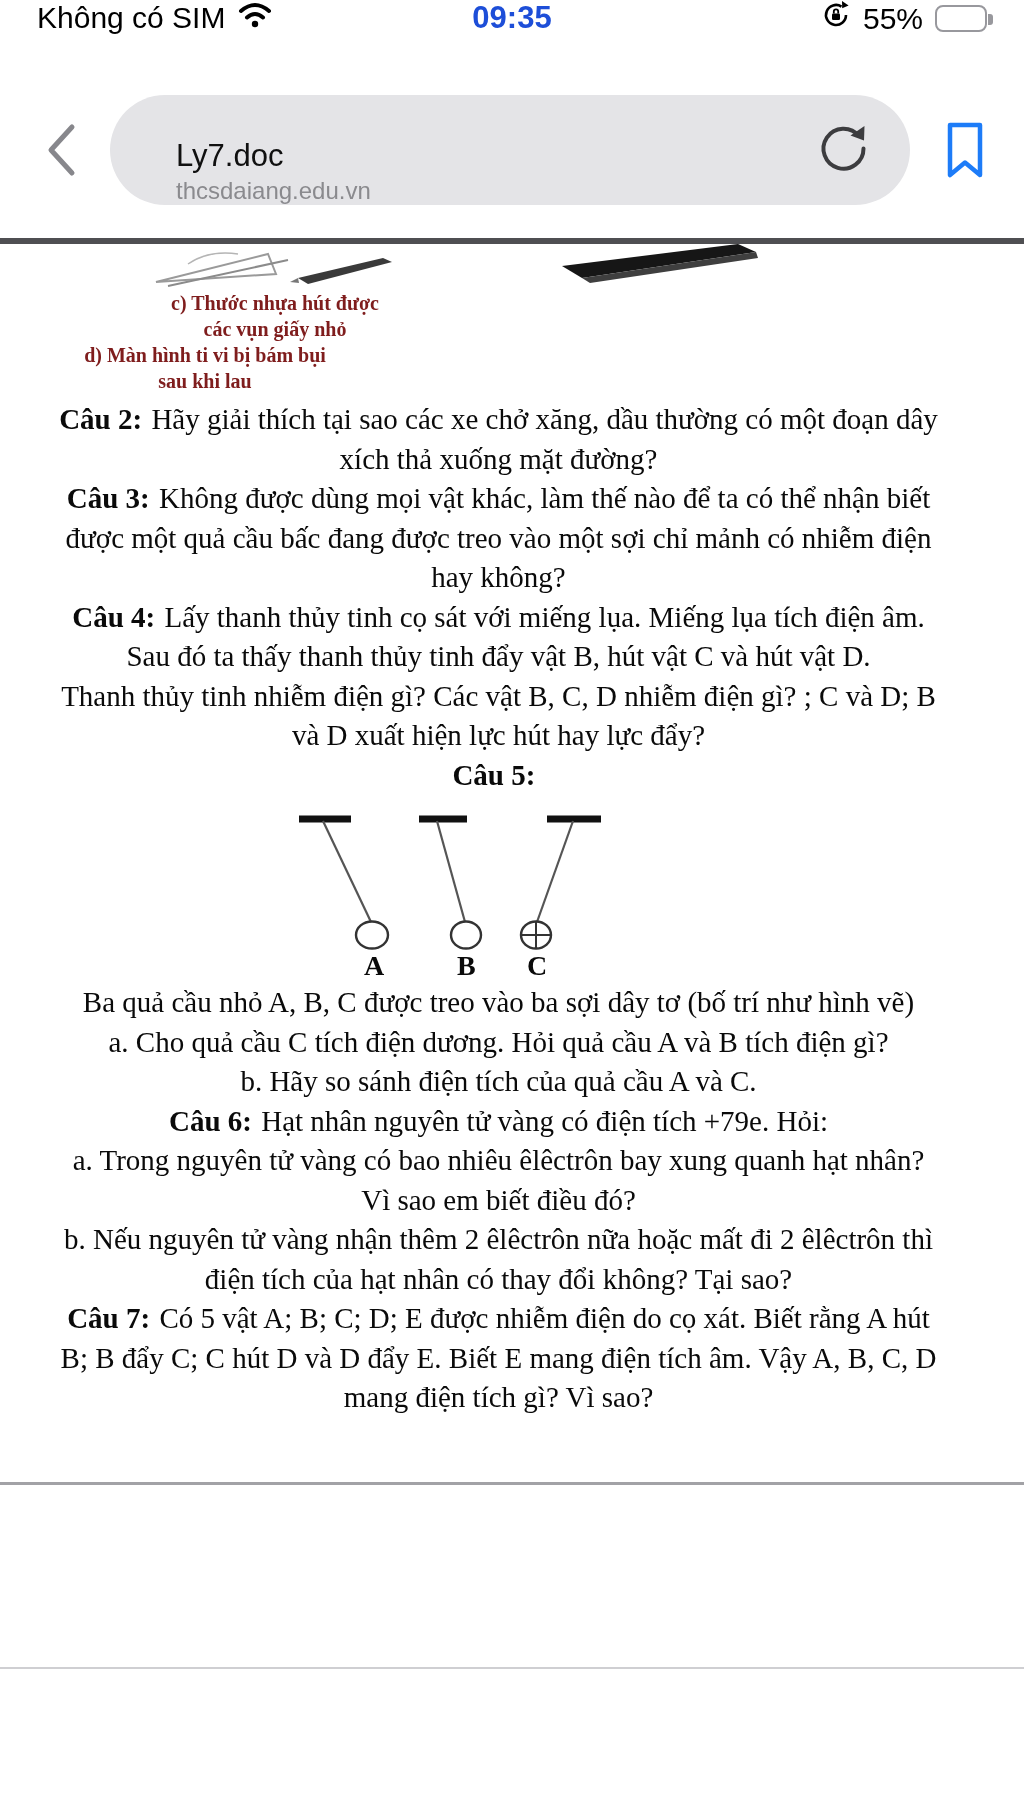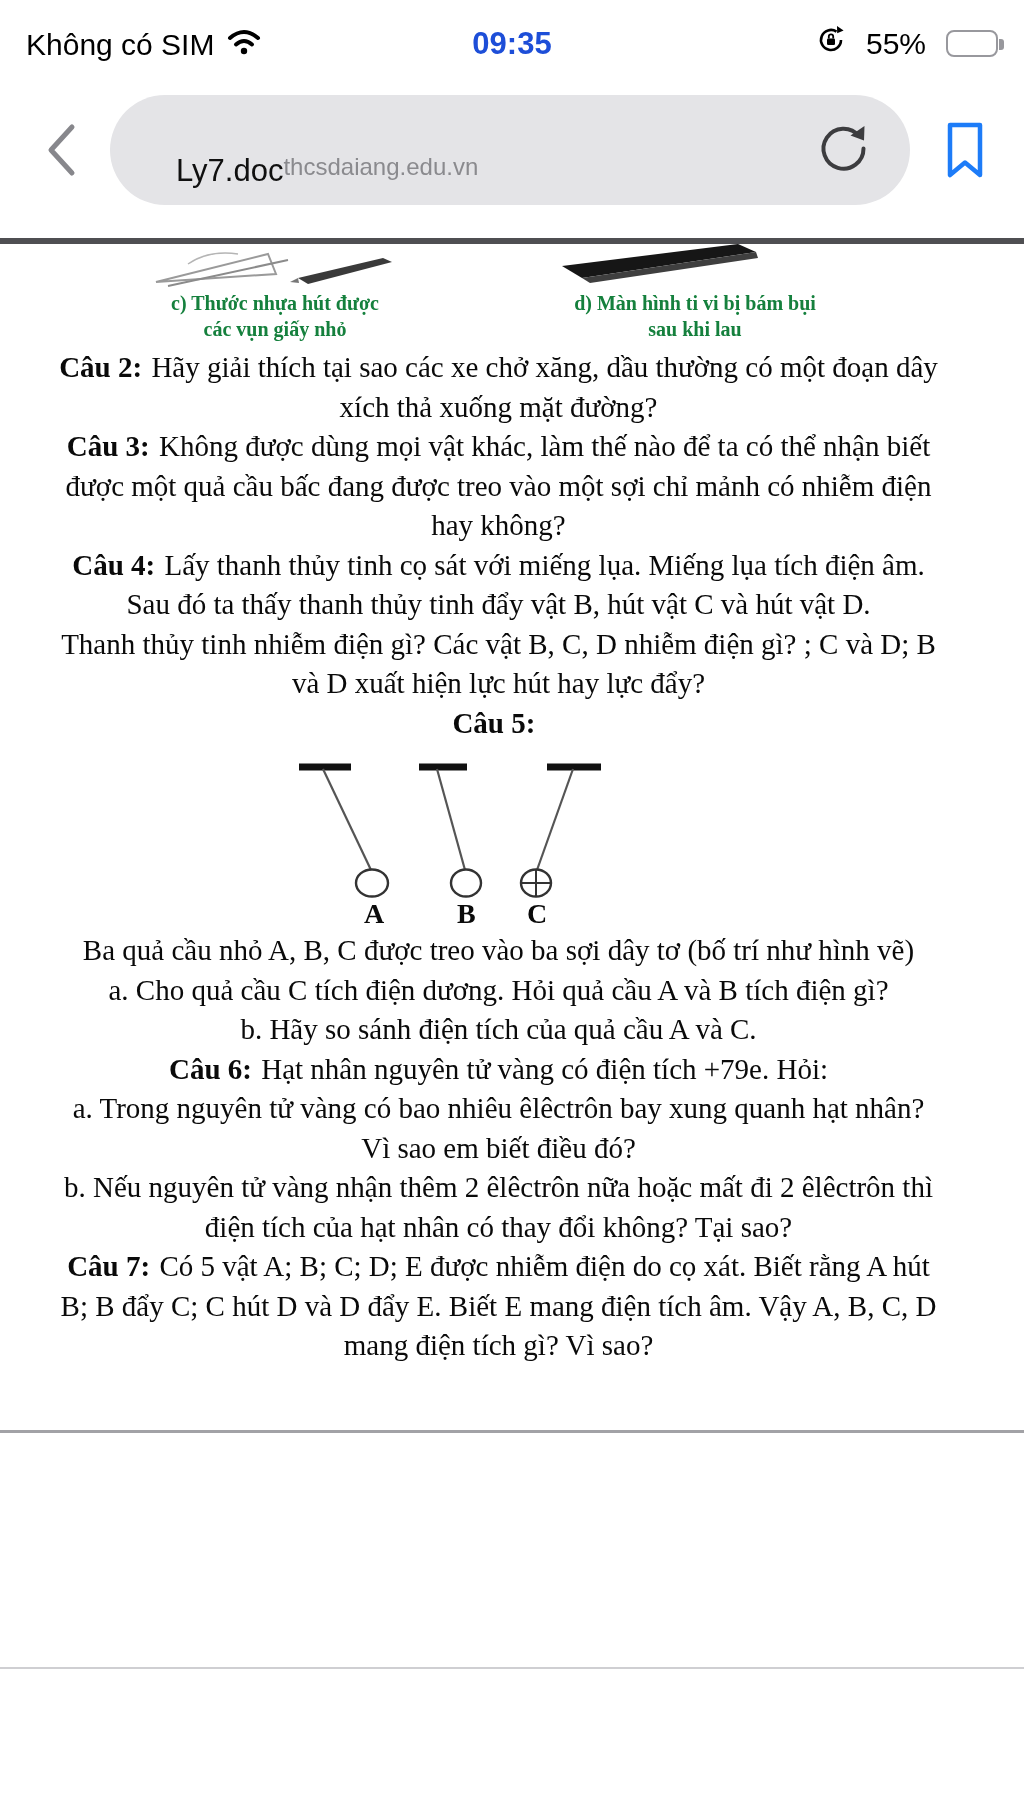--- a/index.html
+++ b/index.html
@@ -1,41 +1,41 @@
 <!DOCTYPE html>
 <html><head>
 <meta charset="utf-8">
 <style>
   html,body { margin:0; padding:0; background:#fff; }
   body { width:1024px; height:1817px; font-family:"Liberation Sans", sans-serif; overflow:hidden; }
   .screen { position:relative; width:1024px; height:1817px; background:#fff; }
 
   
-  .status-bar { height:62px; display:flex; align-items:flex-end; padding:0 26px; position:relative; }
+  .status-bar { height:62px; display:flex; align-items:flex-start; padding:0 37px; position:relative; }
   .sb-left { display:flex; align-items:center; gap:12px; font-size:30px; font-weight:500; color:#000; }
   .sb-time { position:absolute; left:50%; transform:translateX(-50%); font-size:31px; font-weight:700; color:#1d4ed8; }
-  .sb-right { margin-left:auto; display:flex; align-items:center; gap:20px; font-size:30px; font-weight:500; color:#000; }
+  .sb-right { margin-left:auto; display:flex; align-items:center; gap:12px; font-size:30px; font-weight:500; color:#000; }
   .battery { position:relative; width:52px; height:27px; border:2.5px solid #98989d; border-radius:8px; padding:2px; box-sizing:border-box; }
   .battery-fill { height:100%; width:58%; background:#f6c53d; border-radius:4px; }
   .battery-tip { position:absolute; right:-8px; top:7px; width:5px; height:11px; background:#98989d; border-radius:0 3px 3px 0; }
 
   
   .nav { height:176px; display:flex; align-items:center; padding:0 30px 0 38px; gap:26px; background:#fff; }
   .url-pill { flex:1; height:110px; background:#e4e4e7; border-radius:56px; display:flex; align-items:center; padding:0 40px 0 66px; }
-  .pill-text { display:flex; flex-direction:row; line-height:1.25;margin-top:43px; }
+  .pill-text { display:flex; flex-direction:column; line-height:1.25;margin-top:43px; }
   .pill-title { font-size:31px; color:#101010; }
   .pill-domain { font-size:24px; color:#8a8a8e; }
   .reload-btn { margin-left:auto; }
   .content-top-rule { height:6px; background:#4f4f52; }
 
   
   .doc { font-family:"Liberation Serif", serif; color:#0a0a0a; }
   .figures { position:relative; height:46px; }
   .fig { position:absolute; top:0; }
-  .captions { display:flex; font-weight:700; font-size:20px; line-height:26px; color:#15803d; text-align:center; }
+  .captions { display:flex; font-weight:700; font-size:20px; line-height:26px; color:#7f1d1d; text-align:center;flex-direction:column; }
   .cap-left { width:430px; margin-left:60px; }
   .cap-right { width:330px; margin-left:40px; }
   .doc-text { padding:6px 82px 0 55px; font-size:29px; line-height:39.5px;text-align:center; }
   .doc-text p { margin:0; }
   .doc-text strong:not(:empty) { padding-right:.32em; }
   .pendulum-figure { display:block; margin:14px 0 2px 196px; }
   .pend-label { font-family:"Liberation Serif", serif; font-weight:700; font-size:28px; fill:#0a0a0a; }
   .doc-end-rule { margin-top:64px; height:3px; background:#a2a2a6; }
 
   

